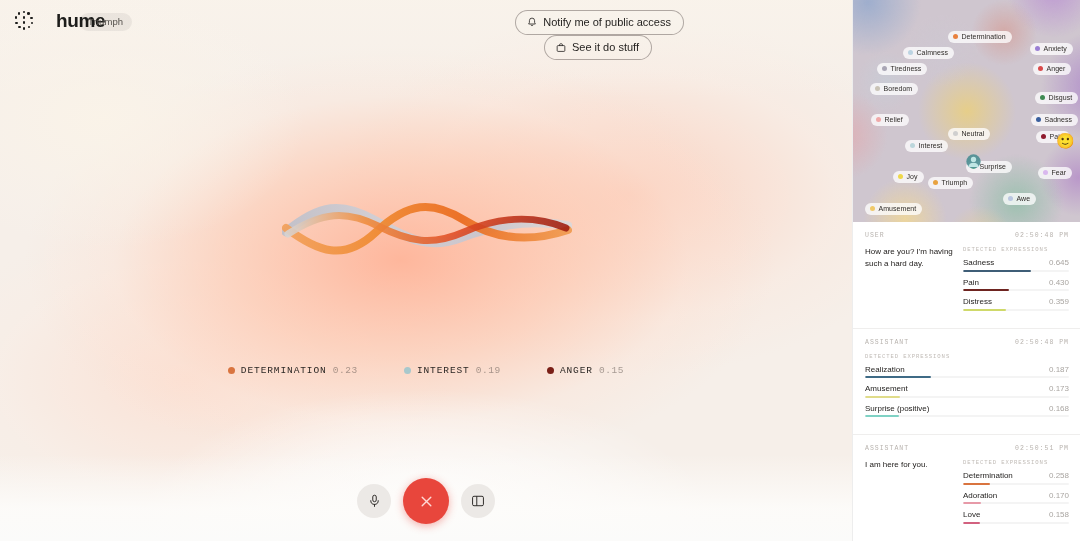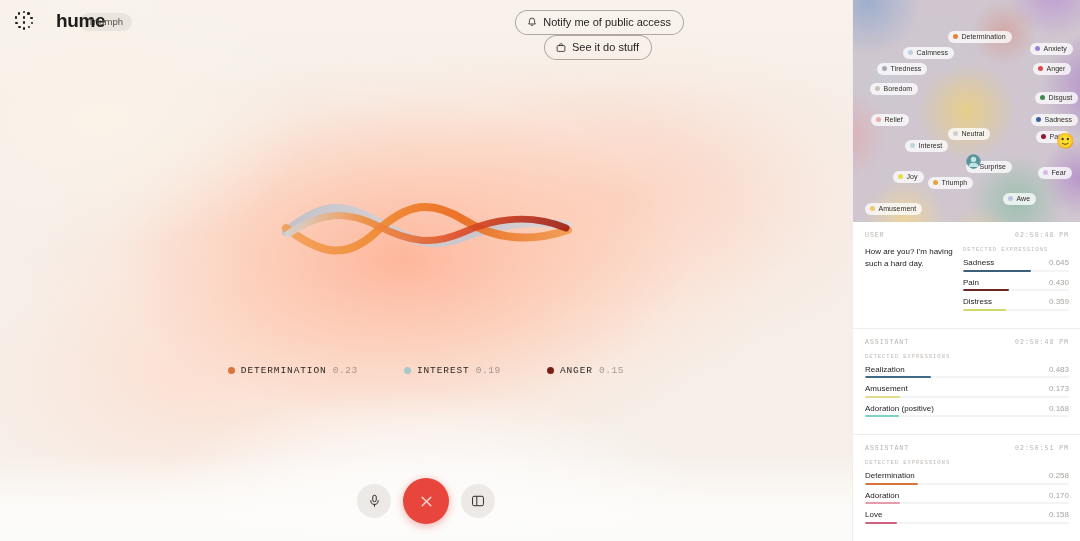--- a/index.html
+++ b/index.html
@@ -479,53 +479,54 @@
           <div class="msg-head">
             <span class="msg-role">ASSISTANT</span>
             <span class="msg-time">02:50:48 PM</span>
           </div>
           <div class="msg-body">
             <div class="msg-expr">
               <div class="expr-title">DETECTED EXPRESSIONS</div>
               <div class="expr-row">
                 <div class="expr-line">
                   <span class="expr-name">Realization</span>
-                  <span class="expr-val">0.483</span>
+                  <span class="expr-val">0.187</span>
                 </div>
                 <div class="expr-track">
                   <div class="expr-fill" style="width:32.4%;background:#3f6b86"></div>
                 </div>
               </div>
               <div class="expr-row">
                 <div class="expr-line">
                   <span class="expr-name">Amusement</span>
                   <span class="expr-val">0.173</span>
                 </div>
                 <div class="expr-track">
                   <div class="expr-fill" style="width:17.3%;background:#e0dc8a"></div>
                 </div>
               </div>
               <div class="expr-row">
                 <div class="expr-line">
-                  <span class="expr-name">Adoration (positive)</span>
+                  <span class="expr-name">Surprise (positive)</span>
                   <span class="expr-val">0.168</span>
                 </div>
                 <div class="expr-track">
                   <div class="expr-fill" style="width:16.8%;background:#7fd2c4"></div>
                 </div>
               </div>
             </div>
           </div>
         </div>
         <div class="msg">
           <div class="msg-head">
             <span class="msg-role">ASSISTANT</span>
             <span class="msg-time">02:50:51 PM</span>
           </div>
           <div class="msg-body">
+            <div class="msg-text">I am here for you.</div>
             <div class="msg-expr">
               <div class="expr-title">DETECTED EXPRESSIONS</div>
               <div class="expr-row">
                 <div class="expr-line">
                   <span class="expr-name">Determination</span>
                   <span class="expr-val">0.258</span>
                 </div>
                 <div class="expr-track">
                   <div class="expr-fill" style="width:25.8%;background:#d9743f"></div>
                 </div>

